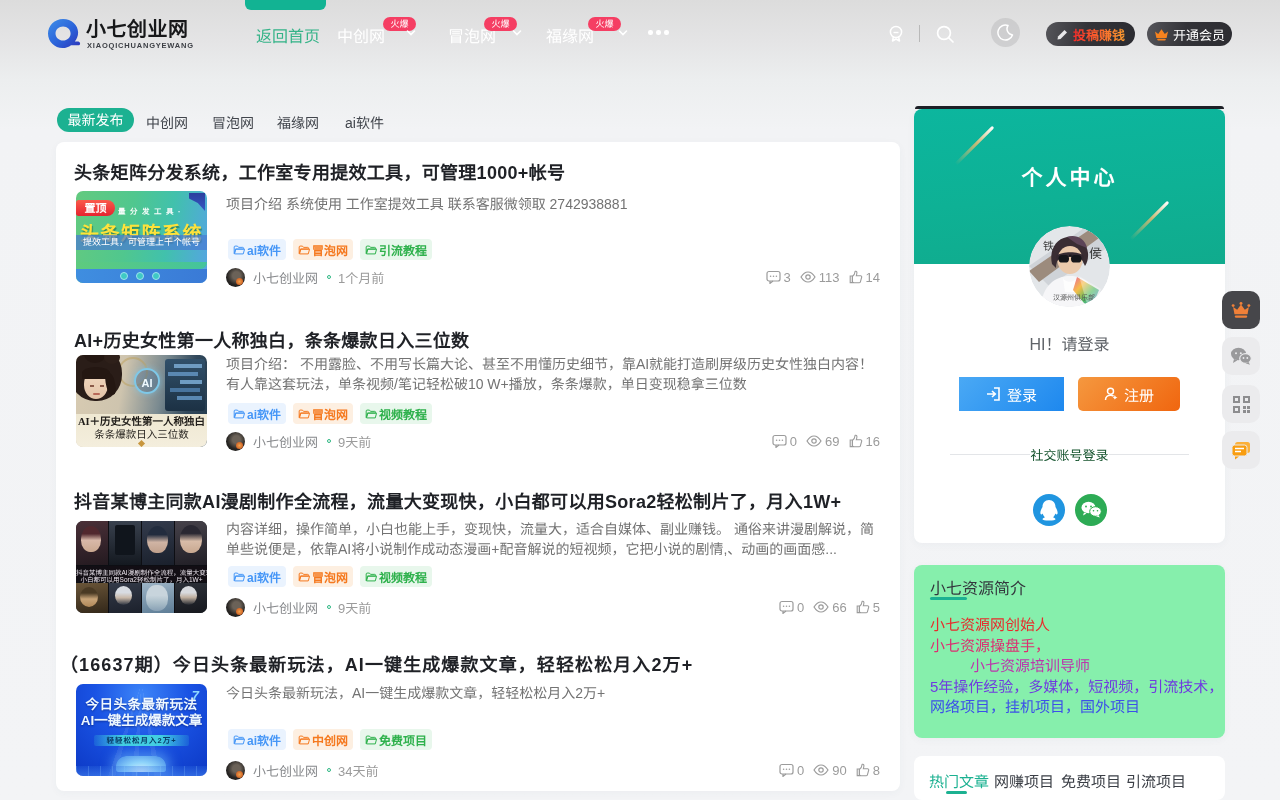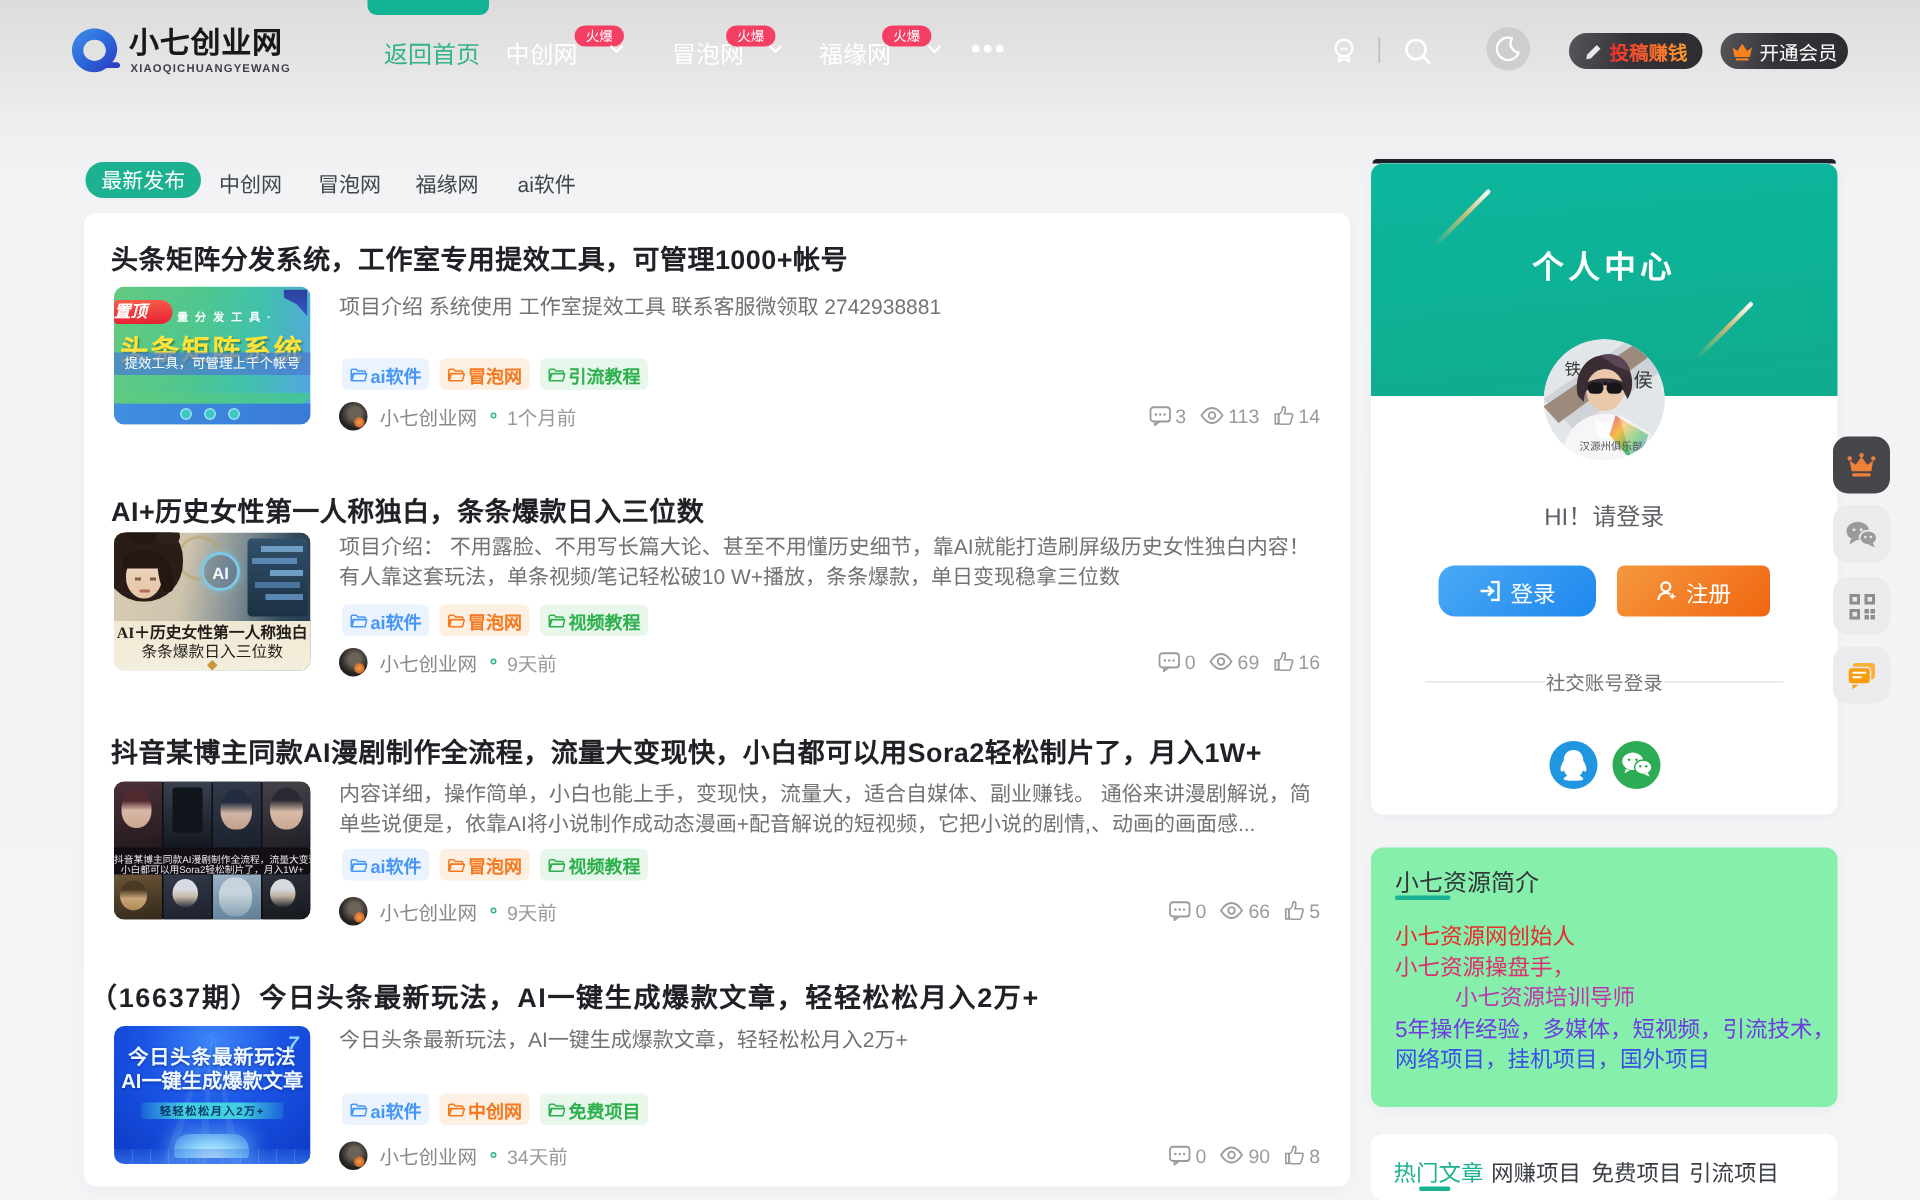--- a/index.html
+++ b/index.html
@@ -47,23 +47,23 @@
 .a-stats{position:absolute;right:20px;height:20px;display:flex;align-items:center;gap:9px;font-size:13px;color:#9b9b9b;}
 .stat{display:flex;align-items:center;gap:3px;}
 
 .side1{position:absolute;left:914px;top:109px;width:311px;height:434px;background:#fff;border-radius:8px;box-shadow:0 2px 8px rgba(60,70,90,.04);}
 .side1-darktop{position:absolute;left:914px;top:106px;width:309px;height:3px;background:#1d2027;border-radius:5px 5px 0 0;margin-left:1px;}
 .side1-head{position:absolute;left:0;top:0;width:311px;height:155px;border-radius:8px 8px 0 0;background:linear-gradient(175deg,#0cb69e 0%,#0eb195 55%,#10ab8d 100%);overflow:hidden;}
 .streak{position:absolute;width:53px;height:3px;border-radius:2px;background:linear-gradient(90deg,rgba(232,190,120,0) 0%,rgba(232,186,110,.85) 55%,#ffffff 100%);transform:rotate(-45deg);}
 .uc-title{position:absolute;left:0;top:52px;width:100%;text-align:center;color:#fff;font-size:21px;font-weight:bold;letter-spacing:3px;font-family:"Liberation Serif",serif;}
 .avatar-big{position:absolute;left:115px;top:117px;width:81px;height:81px;border-radius:50%;overflow:hidden;}
 .hi-line{position:absolute;left:0;top:222px;width:100%;text-align:center;font-size:16px;color:#5f6368;}
-.btn-login{position:absolute;left:45px;top:268px;width:105px;height:34px;border-radius:11px;background:linear-gradient(135deg,#4aa9f5,#1e88ee);color:#fff;font-size:15px;display:flex;align-items:center;justify-content:center;gap:6px;}
+.btn-login{position:absolute;left:45px;top:268px;width:105px;height:34px;border-radius:0;background:linear-gradient(135deg,#4aa9f5,#1e88ee);color:#fff;font-size:15px;display:flex;align-items:center;justify-content:center;gap:6px;}
 .btn-reg{position:absolute;left:164px;top:268px;width:102px;height:34px;border-radius:5px;background:linear-gradient(135deg,#f5983f,#f0660f);color:#fff;font-size:15px;display:flex;align-items:center;justify-content:center;gap:6px;}
-.social-row{position:absolute;left:0;top:336px;width:100%;display:flex;align-items:center;justify-content:center;font-size:13px;color:#737373;}
+.social-row{position:absolute;left:0;top:336px;width:100%;display:flex;align-items:center;justify-content:center;font-size:13px;color:#14532d;}
 .sline{width:80px;height:1px;background:#e3e5e8;}
 .qq{position:absolute;left:119px;top:385px;width:32px;height:32px;border-radius:50%;background:#2095e0;}
 .wx{position:absolute;left:161px;top:385px;width:32px;height:32px;border-radius:50%;background:#2dab55;}
 .side2{position:absolute;left:914px;top:565px;width:311px;height:173px;background:#86efac;border-radius:8px;box-shadow:0 2px 8px rgba(60,70,90,.04);padding-left:24px;}
 .s2-title{position:absolute;left:16px;top:10px;font-size:16px;color:#33373d;}
 .s2-underline{position:absolute;left:16px;top:32px;width:37px;height:3px;border-radius:2px;background:#1cb191;}
 .s2-lines{position:absolute;left:16px;top:50px;font-size:15px;line-height:20.5px;}
 .side3{position:absolute;left:914px;top:756px;width:311px;height:44px;background:#fff;border-radius:8px;}
 .s3-tab{position:absolute;top:14px;font-size:15px;color:#3a3e45;}
 .s3-first{color:#1cb191;}
@@ -145,21 +145,21 @@
 <div class="tab-lbl" style="left:212px;">冒泡网</div>
 <div class="tab-lbl" style="left:277px;">福缘网</div>
 <div class="tab-lbl" style="left:345px;">ai软件</div>
 
 <div class="main-card" id="mc">
     <div class="article" style="top:22px;">
  <div class="a-title" style="">头条矩阵分发系统，工作室专用提效工具，可管理1000+帐号</div>
  <div class="a-thumb" style="top:27px;">
         <div style="position:absolute;inset:0;background:linear-gradient(100deg,#63ca7f 0%,#50c78e 40%,#41c1ac 68%,#55a4e4 100%);">
  <div style="position:absolute;right:2px;top:2px;width:16px;height:18px;background:linear-gradient(180deg,#2b3f9e,#3558c4);clip-path:polygon(0 0,100% 0,100% 100%,55% 55%,0 30%);"></div>
- <div style="position:absolute;left:0;top:9px;width:39px;height:16px;background:linear-gradient(180deg,#fa5a4a,#e62330);border-radius:3px 9px 9px 3px;color:#fff;font-size:11px;font-weight:bold;line-height:16px;font-style:italic;">置顶</div>
+ <div style="position:absolute;left:0;top:9px;width:39px;height:16px;background:linear-gradient(180deg,#fa5a4a,#e62330);border-radius:3px 9px 9px 3px;color:#fff;font-size:11px;font-weight:bold;text-align:center;line-height:16px;">置顶</div>
  <div style="position:absolute;left:42px;top:14px;color:rgba(255,255,255,.95);font-size:7.5px;font-weight:bold;letter-spacing:4.5px;white-space:nowrap;">量分发工具·</div>
  <div style="position:absolute;left:0;top:27px;width:100%;text-align:center;color:#ffe23a;font-size:19px;font-weight:bold;letter-spacing:1.5px;text-shadow:1px 1.5px 1px rgba(40,120,80,.75);white-space:nowrap;">头条矩阵系统</div>
  <div style="position:absolute;left:0;top:44px;width:100%;height:15px;background:rgba(74,122,210,.72);color:#fff;font-size:9px;text-align:center;line-height:15px;white-space:nowrap;">提效工具，可管理上千个帐号</div>
  <div style="position:absolute;left:0;top:78px;width:100%;height:14px;background:linear-gradient(90deg,#3f8ee0,#3a7ad6);"></div>
  <div style="position:absolute;left:0;top:71px;width:100%;height:7px;background:linear-gradient(90deg,#5ecb7e,#44c49c);border-radius:0 0 10px 10px;"></div>
  <div style="position:absolute;left:44px;top:81px;width:8px;height:8px;border-radius:50%;background:#3fc9c4;border:1.5px solid #9fe2ef;"></div>
  <div style="position:absolute;left:60px;top:81px;width:8px;height:8px;border-radius:50%;background:#3fc9c4;border:1.5px solid #9fe2ef;"></div>
  <div style="position:absolute;left:76px;top:81px;width:8px;height:8px;border-radius:50%;background:#3fc9c4;border:1.5px solid #9fe2ef;"></div>
  </div>
       </div>

